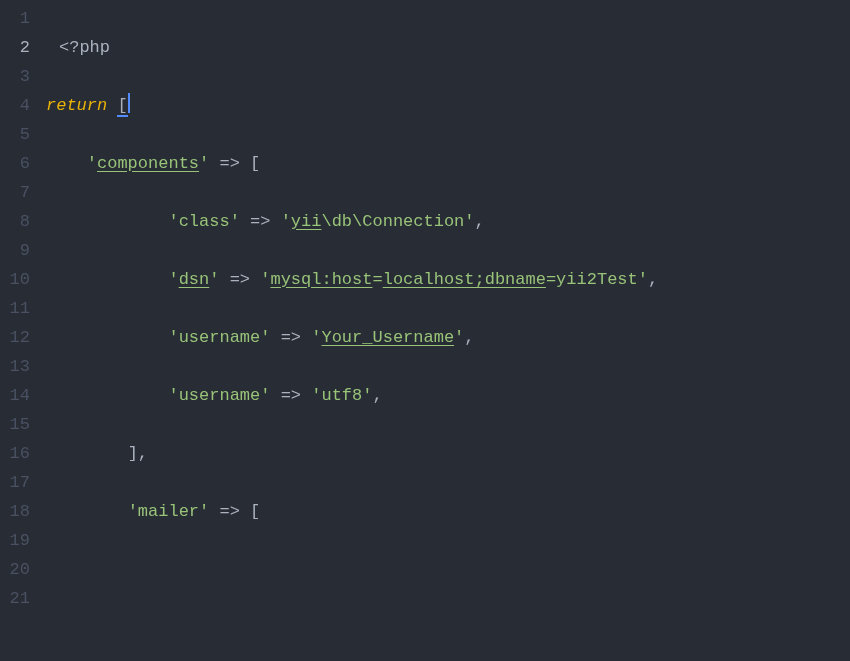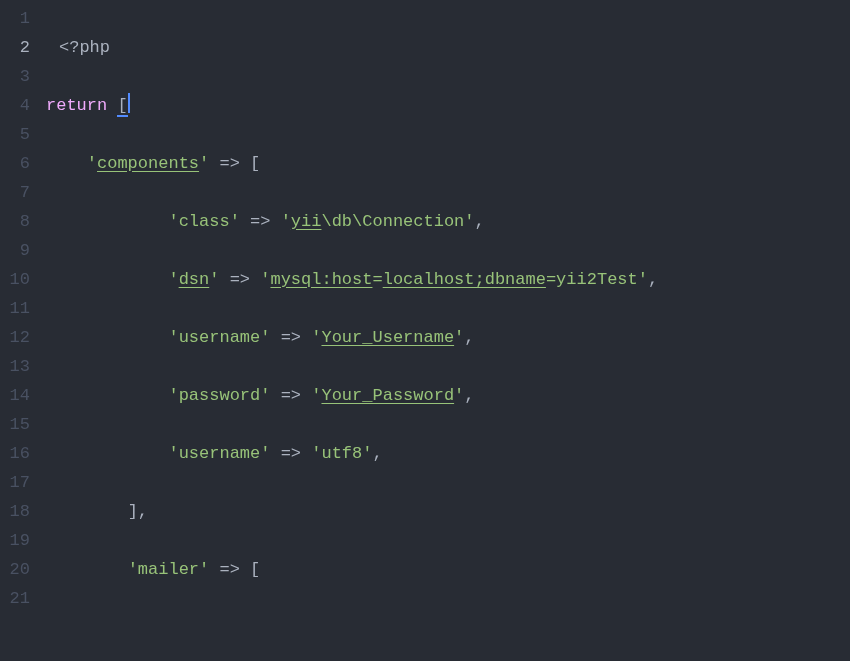--- a/index.html
+++ b/index.html
@@ -36,21 +36,21 @@
     flex: 1;
     padding-top: 4px;
     padding-left: 8px;
     color: #abb2bf;
     white-space: pre;
   }
   .line {
     height: 29px;
   }
   .tag     { color: #abb2bf; margin-left: 13px; }
-  .kw      { color: #f0abfc; }
+  .kw      { color: #eab308; font-style: italic; }
   .br      { color: #abb2bf; }
   .op      { color: #abb2bf; }
   .str     { color: #98c379; }
   .ns      { color: #98c379; }
   .cursor-br {
     color: #abb2bf;
     border-bottom: 2px solid #528bff;
   }
   .cursor-line {
     display: inline-block;
@@ -96,21 +96,20 @@
     <div class="ln">21</div>
   </div>
 
   <div class="code">
 <div class="line"><span class="tag">&lt;?php</span></div>
 <div class="line"><span class="kw">return</span> <span class="cursor-br">[</span><span class="cursor-line"></span></div>
 <div class="line">    <span class="str">'</span><span class="str squig">components</span><span class="str">'</span><span class="op"> =&gt; </span><span class="br">[</span></div>
 <div class="line">            <span class="str">'</span><span class="str">class</span><span class="str">'</span><span class="op"> =&gt; </span><span class="str">'</span><span class="str squig">yii</span><span class="ns">\db\</span><span class="str">Connection</span><span class="str">'</span><span class="op">,</span></div>
 <div class="line">            <span class="str">'</span><span class="str squig">dsn</span><span class="str">'</span><span class="op"> =&gt; </span><span class="str">'</span><span class="str squig">mysql:host</span><span class="str">=</span><span class="str squig">localhost;dbname</span><span class="str">=yii2Test</span><span class="str">'</span><span class="op">,</span></div>
 <div class="line">            <span class="str">'</span><span class="str">username</span><span class="str">'</span><span class="op"> =&gt; </span><span class="str">'</span><span class="str squig">Your_Username</span><span class="str">'</span><span class="op">,</span></div>
-<div class="line">            <span class="str">'</span><span class="str">password</span><span class="str">'</span><span class="op"> =&gt; </span><span class="str">'</span><span class="str squig">Your_Password</span><span class="str">'</span><span class="op">,</span></div>
 <div class="line">            <span class="str">'</span><span class="str">username</span><span class="str">'</span><span class="op"> =&gt; </span><span class="str">'</span><span class="str">utf8</span><span class="str">'</span><span class="op">,</span></div>
 <div class="line">        <span class="br">],</span></div>
 <div class="line">        <span class="str">'</span><span class="str">mailer</span><span class="str">'</span><span class="op"> =&gt; </span><span class="br">[</span></div>
 
 
 
 
 
 
 

